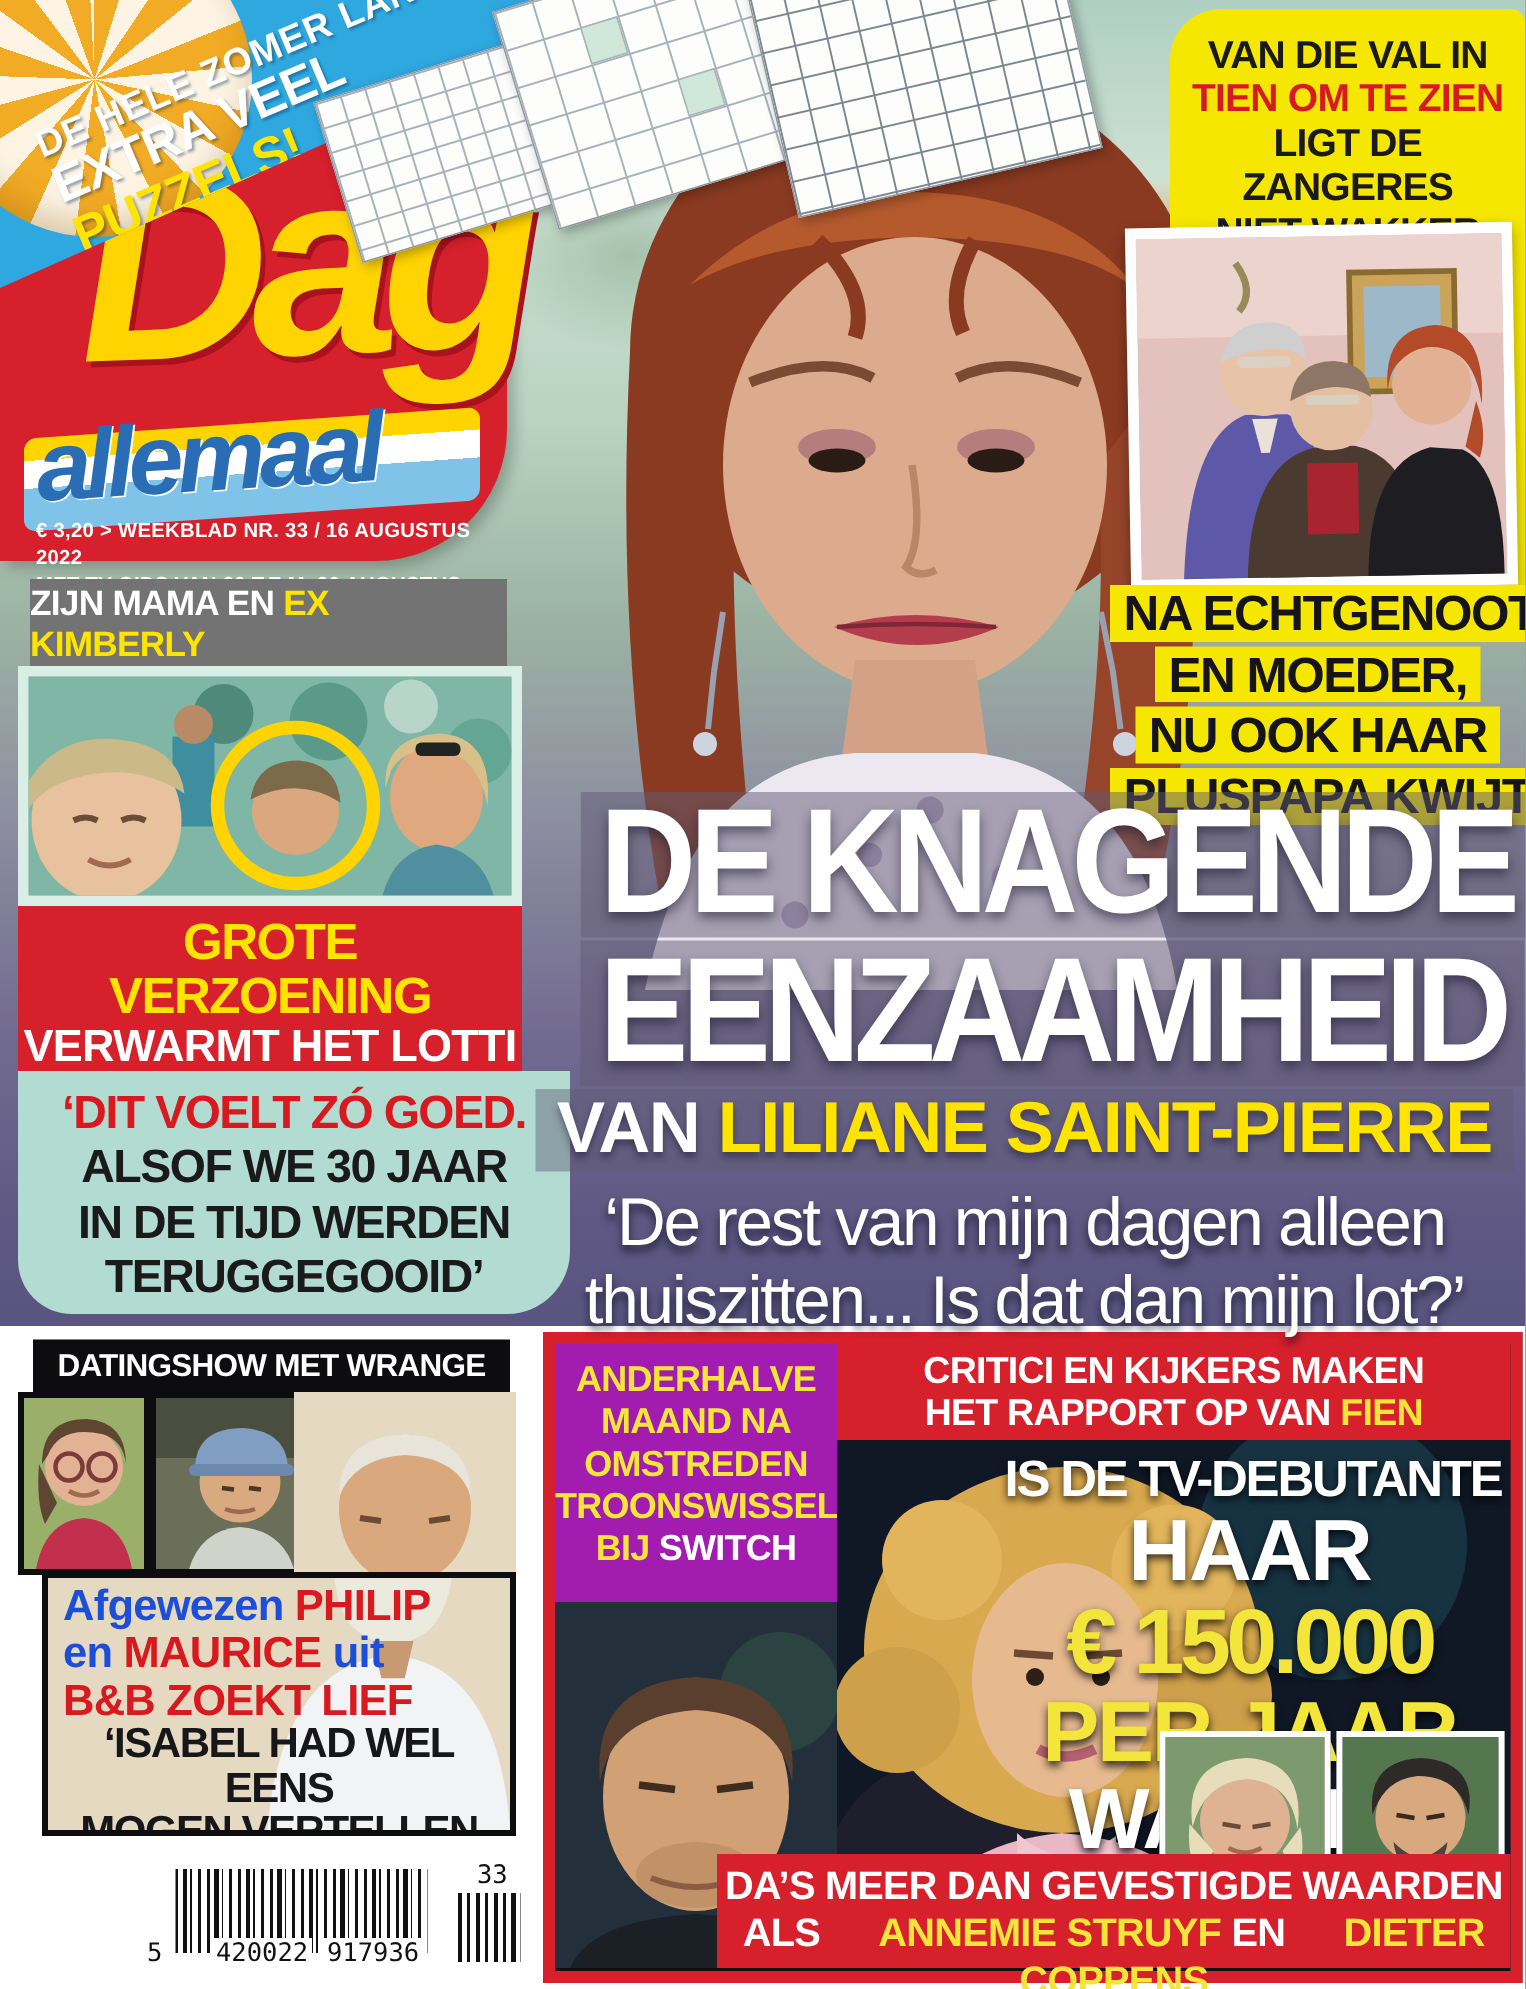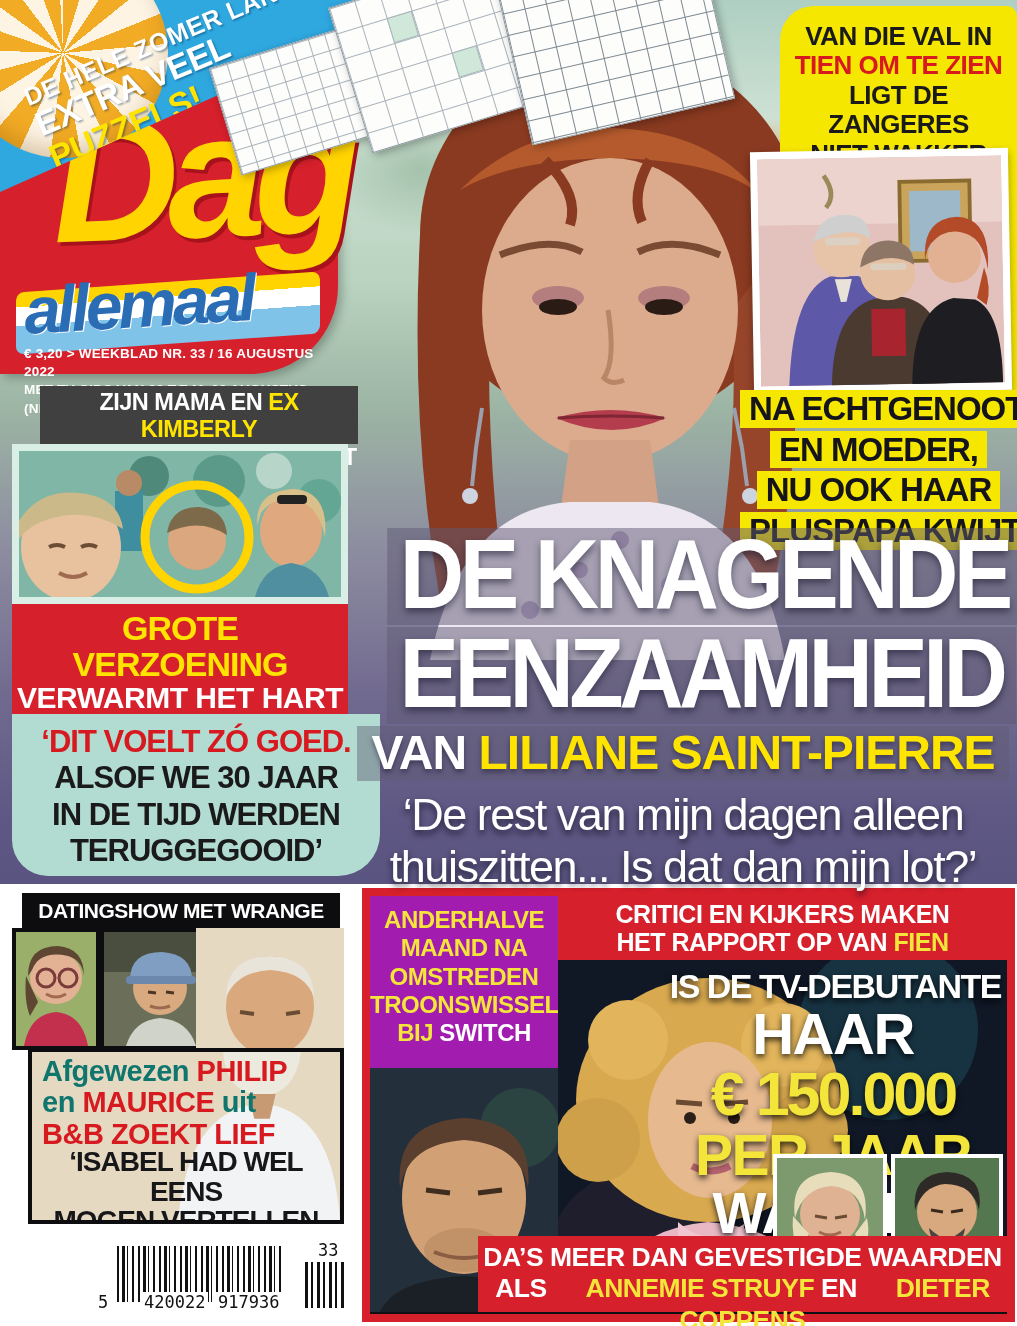--- a/index.html
+++ b/index.html
@@ -64,21 +64,21 @@
   .hline{display:inline-block;font-weight:900;color:#fff;background:rgba(96,90,116,.5);
          padding:0 14px 6px;line-height:.92;letter-spacing:-5px;transform:scaleX(.9);
          font-size:99px;text-shadow:0 4px 8px rgba(25,22,45,.55);margin-bottom:2px;white-space:nowrap;}
   .subline{display:inline-block;font-size:48px;font-weight:900;letter-spacing:-1px;background:rgba(96,90,116,.45);
            padding:2px 14px;line-height:1.05;text-shadow:0 3px 5px rgba(25,22,45,.5);white-space:nowrap;text-align:right;}
   .subline .w{color:#fff;} .subline .y{color:#ffe400;}
   .main-quote{margin-top:8px;font-size:45px;font-weight:400;color:#fff;letter-spacing:-1.5px;line-height:1.16;
               text-shadow:0 4px 6px rgba(10,10,25,.7);}
 
   
-  .helmut-kicker{left:40px;top:386px;width:318px;height:58px;background:#404040;color:#fff;text-align:center;
+  .helmut-kicker{left:20px;top:386px;width:318px;height:58px;background:#737373;color:#fff;
                  font-size:23.5px;font-weight:900;line-height:1.16;padding-top:3px;letter-spacing:-.5px;}
   .helmut-kicker .y{color:#ffe400;}
   .concert-photo{left:12px;top:444px;width:336px;height:160px;border:7px solid #d9efe6;background:#7fb6a6;}
   .concert-photo svg{width:100%;height:100%;display:block;}
   .helmut-red{left:12px;top:604px;width:336px;height:110px;background:#d6202c;text-align:center;padding-top:7px;}
   .helmut-red .l1{font-size:34px;font-weight:900;color:#ffe400;letter-spacing:-1px;line-height:1.05;}
   .helmut-red .l2,.helmut-red .l3{font-size:30px;font-weight:700;color:#fff;letter-spacing:-.5px;line-height:1.07;}
   .helmut-red .b{font-weight:900;}
   .helmut-mint{left:12px;top:714px;width:368px;height:162px;background:#b2dcd2;border-radius:0 0 42px 36px;
                text-align:center;padding-top:10px;font-weight:900;font-size:31px;letter-spacing:-1px;line-height:1.17;color:#1a1a1a;}
@@ -89,21 +89,21 @@
                  font-size:21px;font-weight:900;line-height:35px;letter-spacing:-.5px;}
   .photo-frame{border:4px solid #0d0d0f;background:#888;}
   .photo-frame svg{width:100%;height:100%;display:block;}
   .dating-p1{left:12px;top:928px;width:88px;height:122px;}
   .dating-p2{left:100px;top:928px;width:120px;height:122px;}
   .oldman-head{left:196px;top:928px;width:148px;height:120px;}
   .oldman-head svg{width:100%;height:100%;display:block;}
   .dating-card{left:28px;top:1048px;width:316px;height:176px;border:4px solid #0d0d0f;background:#e6d9c2;overflow:hidden;}
   .dating-card svg{position:absolute;left:0;top:0;width:100%;height:100%;}
   .dating-text{position:absolute;left:10px;top:4px;line-height:1.08;font-size:29px;font-weight:900;letter-spacing:-.5px;}
-  .dating-text .blk{color:#0f766e;} .dating-text .red{color:#d71920;}
+  .dating-text .blk{color:#1d4ed8;} .dating-text .red{color:#d71920;}
   .dating-quote{position:absolute;left:0;top:95px;width:100%;text-align:center;font-size:28px;font-weight:900;
                 color:#17171a;letter-spacing:-1px;line-height:1.06;}
 
   
   .barcode{left:55px;top:1240px;width:290px;height:78px;background:#fff;}
   .bars{position:absolute;left:62px;top:6px;width:168px;height:56px;
     background:repeating-linear-gradient(90deg,#111 0 2px,#fff 2px 5px,#111 5px 8px,#fff 8px 10px,#111 10px 11px,#fff 11px 15px,#111 15px 17px,#fff 17px 21px);}
   .addon-bars{position:absolute;left:250px;top:22px;width:42px;height:46px;
     background:repeating-linear-gradient(90deg,#111 0 3px,#fff 3px 6px,#111 6px 8px,#fff 8px 12px);}
   .bc-num{position:absolute;font-family:"DejaVu Sans Mono",monospace;font-size:17px;color:#111;background:#fff;padding:0 3px;}
@@ -268,21 +268,21 @@
       <circle cx="178" cy="90" r="29" fill="#dba77f"></circle>
       <path d="M148,82 Q152,56 180,56 Q206,58 208,84 Q180,66 148,82 Z" fill="#7d6a4a"></path>
       <ellipse cx="272" cy="80" rx="31" ry="36" fill="#e0a87e"></ellipse>
       <path d="M238,74 Q236,40 274,38 Q310,40 306,86 Q300,56 280,50 Q254,44 242,62 Z" fill="#d9c08a"></path>
       <rect x="258" y="44" width="30" height="9" rx="4" fill="#222"></rect>
       <path d="M236,146 Q244,116 272,112 Q302,116 310,146 Z" fill="#4f8fa0"></path>
     </svg>
   </div>
   <div class="abs helmut-red">
     <div class="l1">GROTE VERZOENING</div>
-    <div class="l2">VERWARMT HET HART</div>
+    <div class="l2">VERWARMT HET LOTTI</div>
     <div class="l3"><span>VAN</span> <span class="b">HELMUT LOTTI</span></div>
   </div>
   <div class="abs helmut-mint">
     <div class="red">‘DIT VOELT ZÓ GOED.</div>
     <div>ALSOF WE 30 JAAR</div>
     <div>IN DE TIJD WERDEN</div>
     <div>TERUGGEGOOID’</div>
   </div>
 
   <div class="abs dating-kicker">DATINGSHOW MET WRANGE NASMAAK</div>

